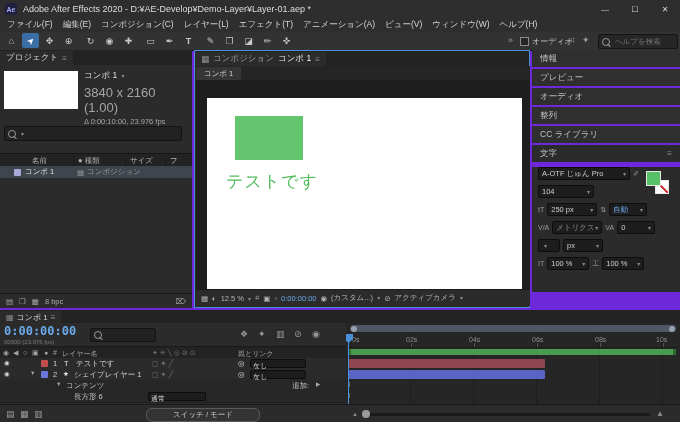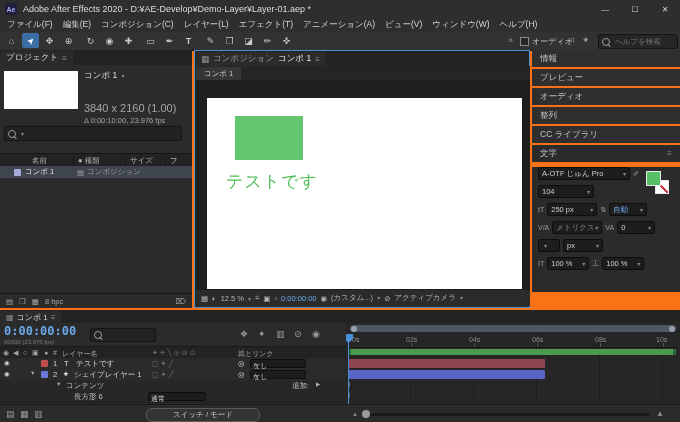--- a/index.html
+++ b/index.html
@@ -1,16 +1,16 @@
 <!DOCTYPE html>
 <html style="--accent_blue: #4a90d9; --timecode_blue: #6aa9e9; --canvas_green: #63c56d; --text_green: #53bd5d; --label_red: #c14c4c; --label_blue: #6a78dc; --bar_red: #8e4650; --bar_blue: #5a64c4; --work_green: #4a9a50; --tool_active: #3a6ea5; --swatch_green: #55c065; --swatch_stroke_red: #d23a3a;"><head>
 <meta charset="utf-8">
 <style>
   html,body{margin:0;padding:0;background:#000;}
-  .window{position:relative;width:680px;height:422px;background:#f97316;font-family:"Liberation Sans","DejaVu Sans",sans-serif;color:#c6c6c6;font-size:9px;overflow:hidden;user-select:none;}
+  .window{position:relative;width:680px;height:422px;background:#6d28d9;font-family:"Liberation Sans","DejaVu Sans",sans-serif;color:#c6c6c6;font-size:9px;overflow:hidden;user-select:none;}
   .a{position:absolute;}
   .dim{color:#9a9a9a;}
   .blue{color:var(--timecode_blue);}
   
   .titlebar{position:absolute;left:0;top:0;width:680px;height:18px;background:#2e2e2e;display:flex;align-items:center;}
   .app-badge{width:12px;height:12px;margin:0 6px 0 5px;background:#20203e;color:#a9a9f7;font-size:7px;font-weight:bold;display:flex;align-items:center;justify-content:center;border-radius:2px;}
   .win-title{font-size:9px;color:#dedede;white-space:nowrap;}
   .win-controls{margin-left:auto;display:flex;height:18px;}
   .wc{width:30px;height:18px;display:flex;align-items:center;justify-content:center;font-size:8px;color:#d3d3d3;}
   
@@ -144,21 +144,21 @@
   <div class="panel" style="left:0;top:50px;width:192px;height:258px">
     <div class="tabbar">
       <div class="tab">
         <span>プロジェクト</span>
         <span class="menu-glyph">≡</span>
       </div>
     </div>
     <div class="a" style="left:4px;top:21px;width:74px;height:38px;background:#ffffff"></div>
     <div class="a" style="left:84px;top:20px">
       <div style="font-size:8.5px;color:#e0e0e0"><span>コンポ 1</span> <span class="caret">▾</span></div>
-      <div style="font-size:11px;color:#a5a5a5;margin-top:20px">3840 x 2160 (1.00)</div>
+      <div style="font-size:13px;color:#a5a5a5;margin-top:3px">3840 x 2160 (1.00)</div>
       <div style="font-size:7.5px;color:#a5a5a5;margin-top:2px">Δ 0:00:10:00, 23.976 fps</div>
     </div>
     <div class="a" style="left:4px;top:76px;width:176px;height:13px;background:#222;border:1px solid #141414;border-radius:2px;display:flex;align-items:center">
       <span class="mag"></span>
       <span class="caret">▾</span>
     </div>
     <div class="proj-cols">
       <span style="width:74px;padding-left:32px;box-sizing:border-box;border-right:1px solid #191919">名前</span>
       <span style="width:52px;padding-left:4px;box-sizing:border-box;border-right:1px solid #191919"><span>●</span> <span>種類</span></span>
       <span style="width:40px;padding-left:4px;box-sizing:border-box;border-right:1px solid #191919">サイズ</span>

